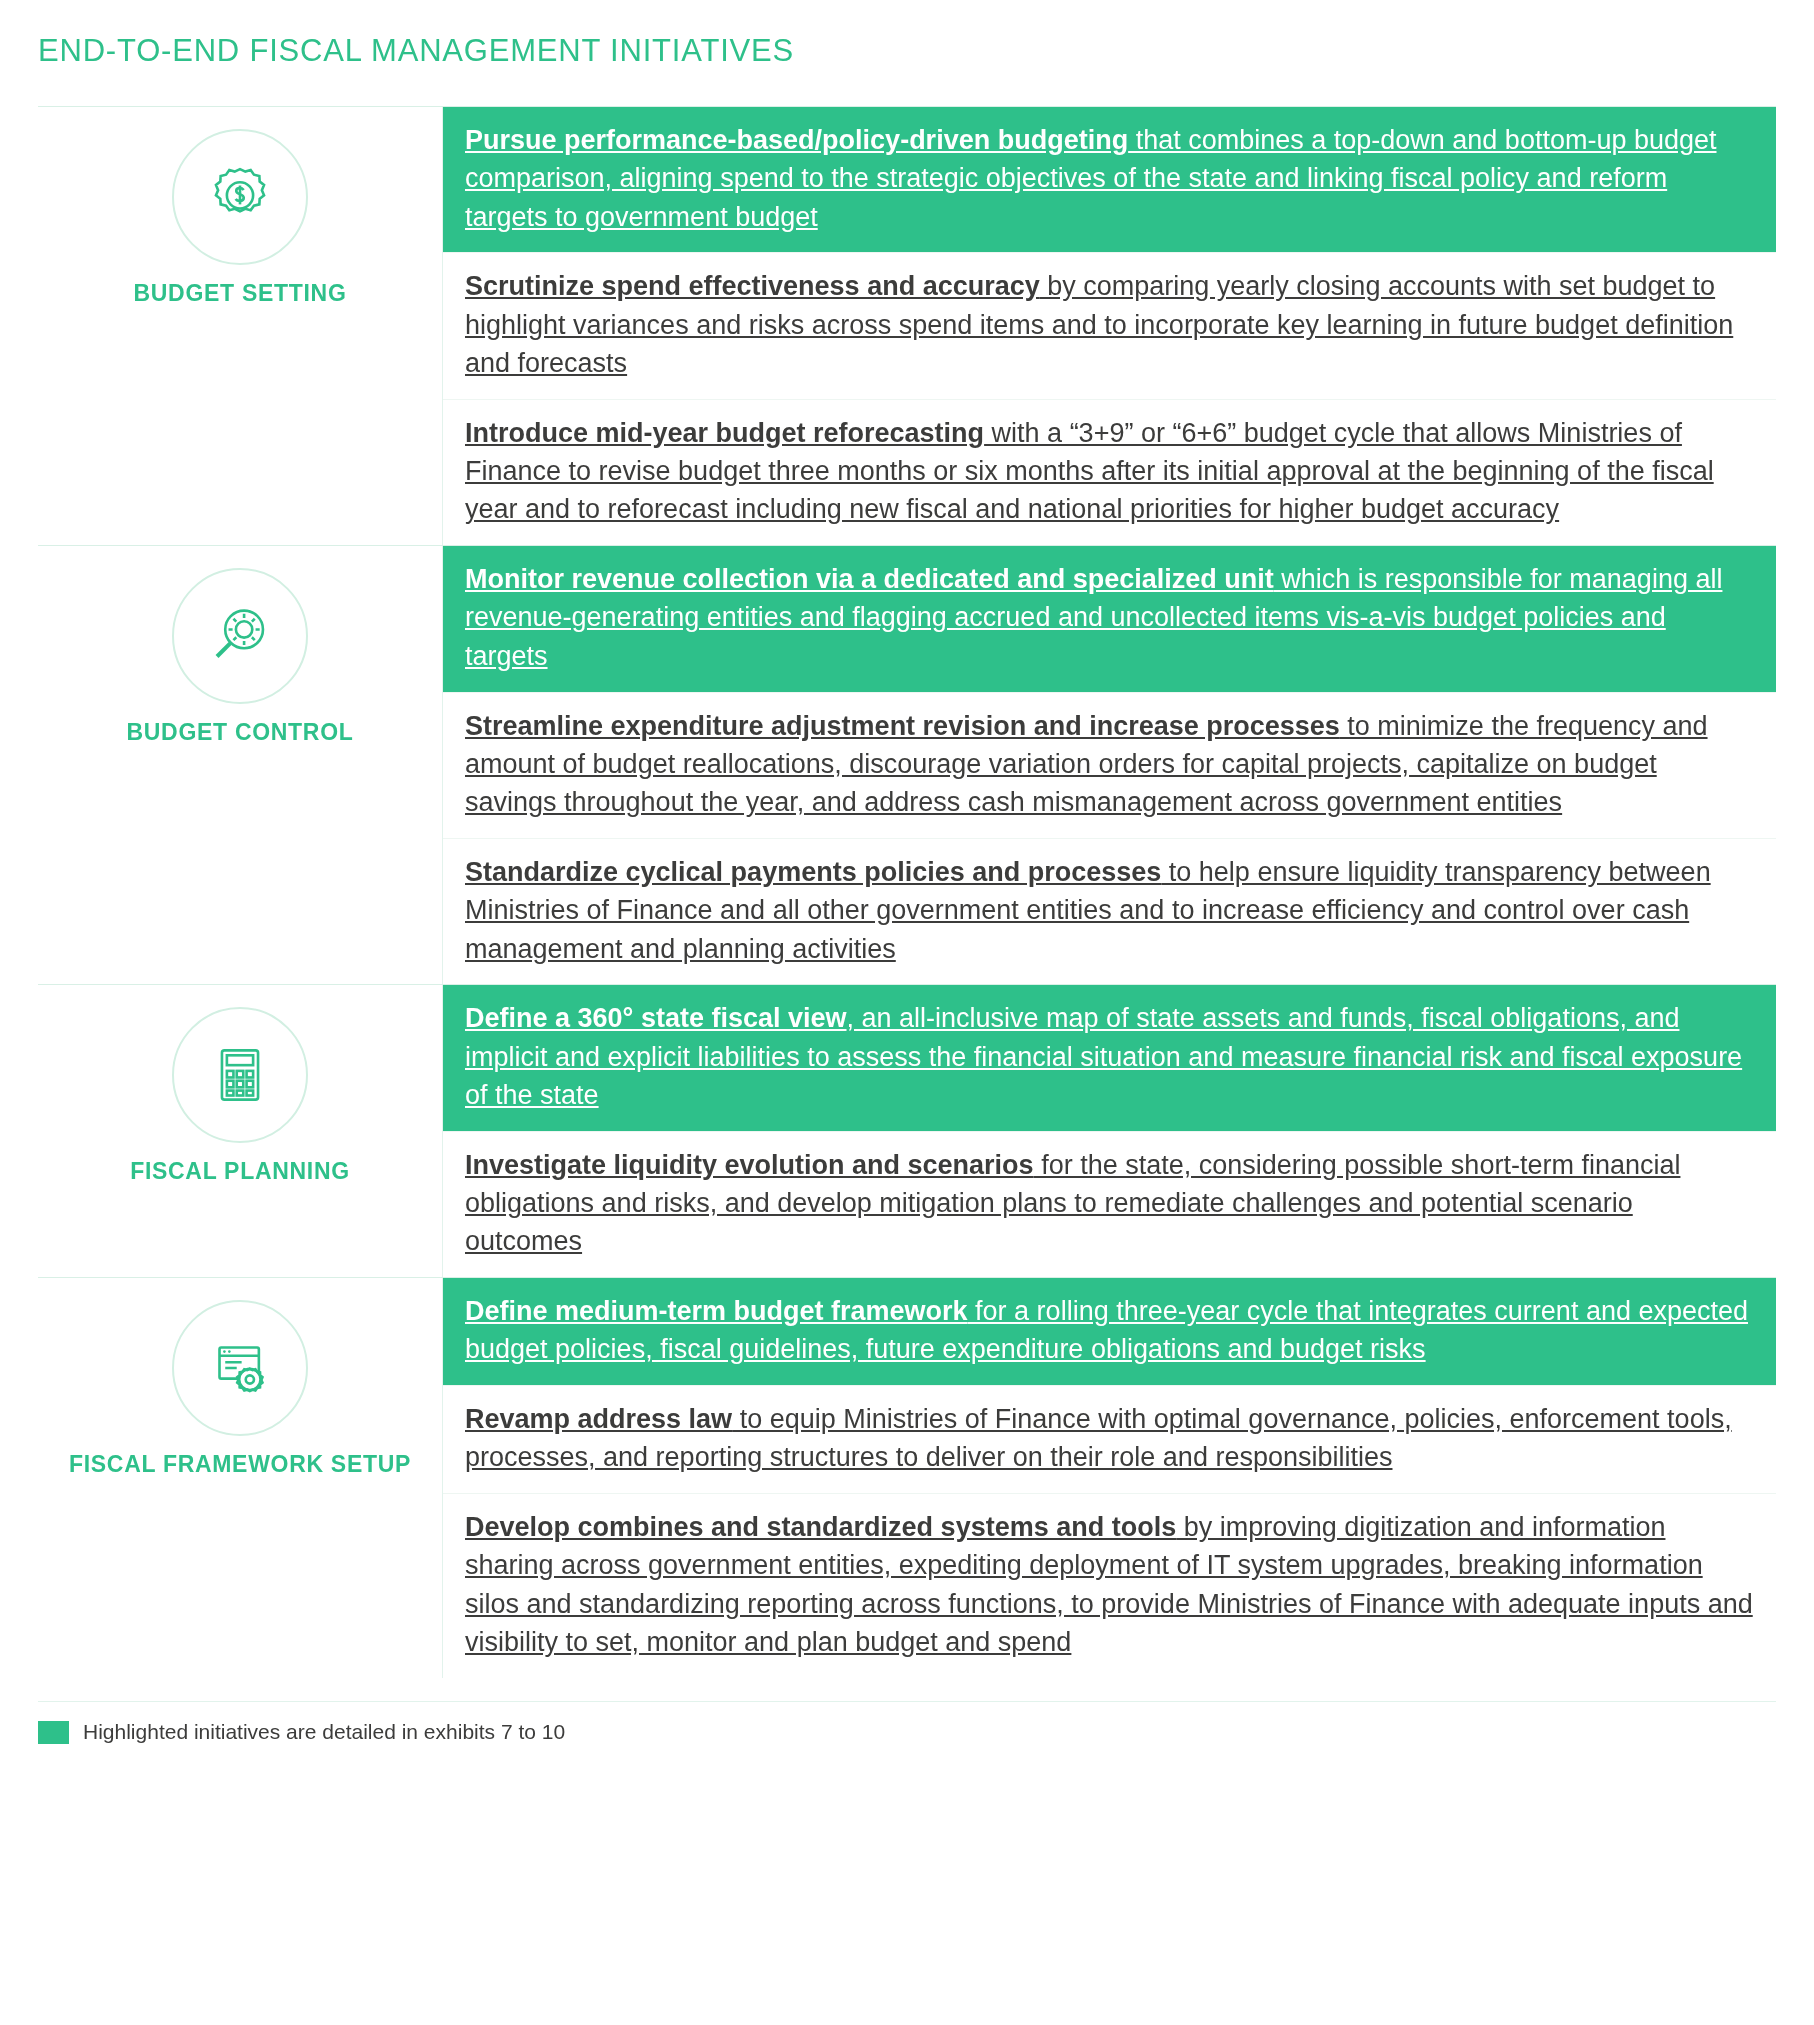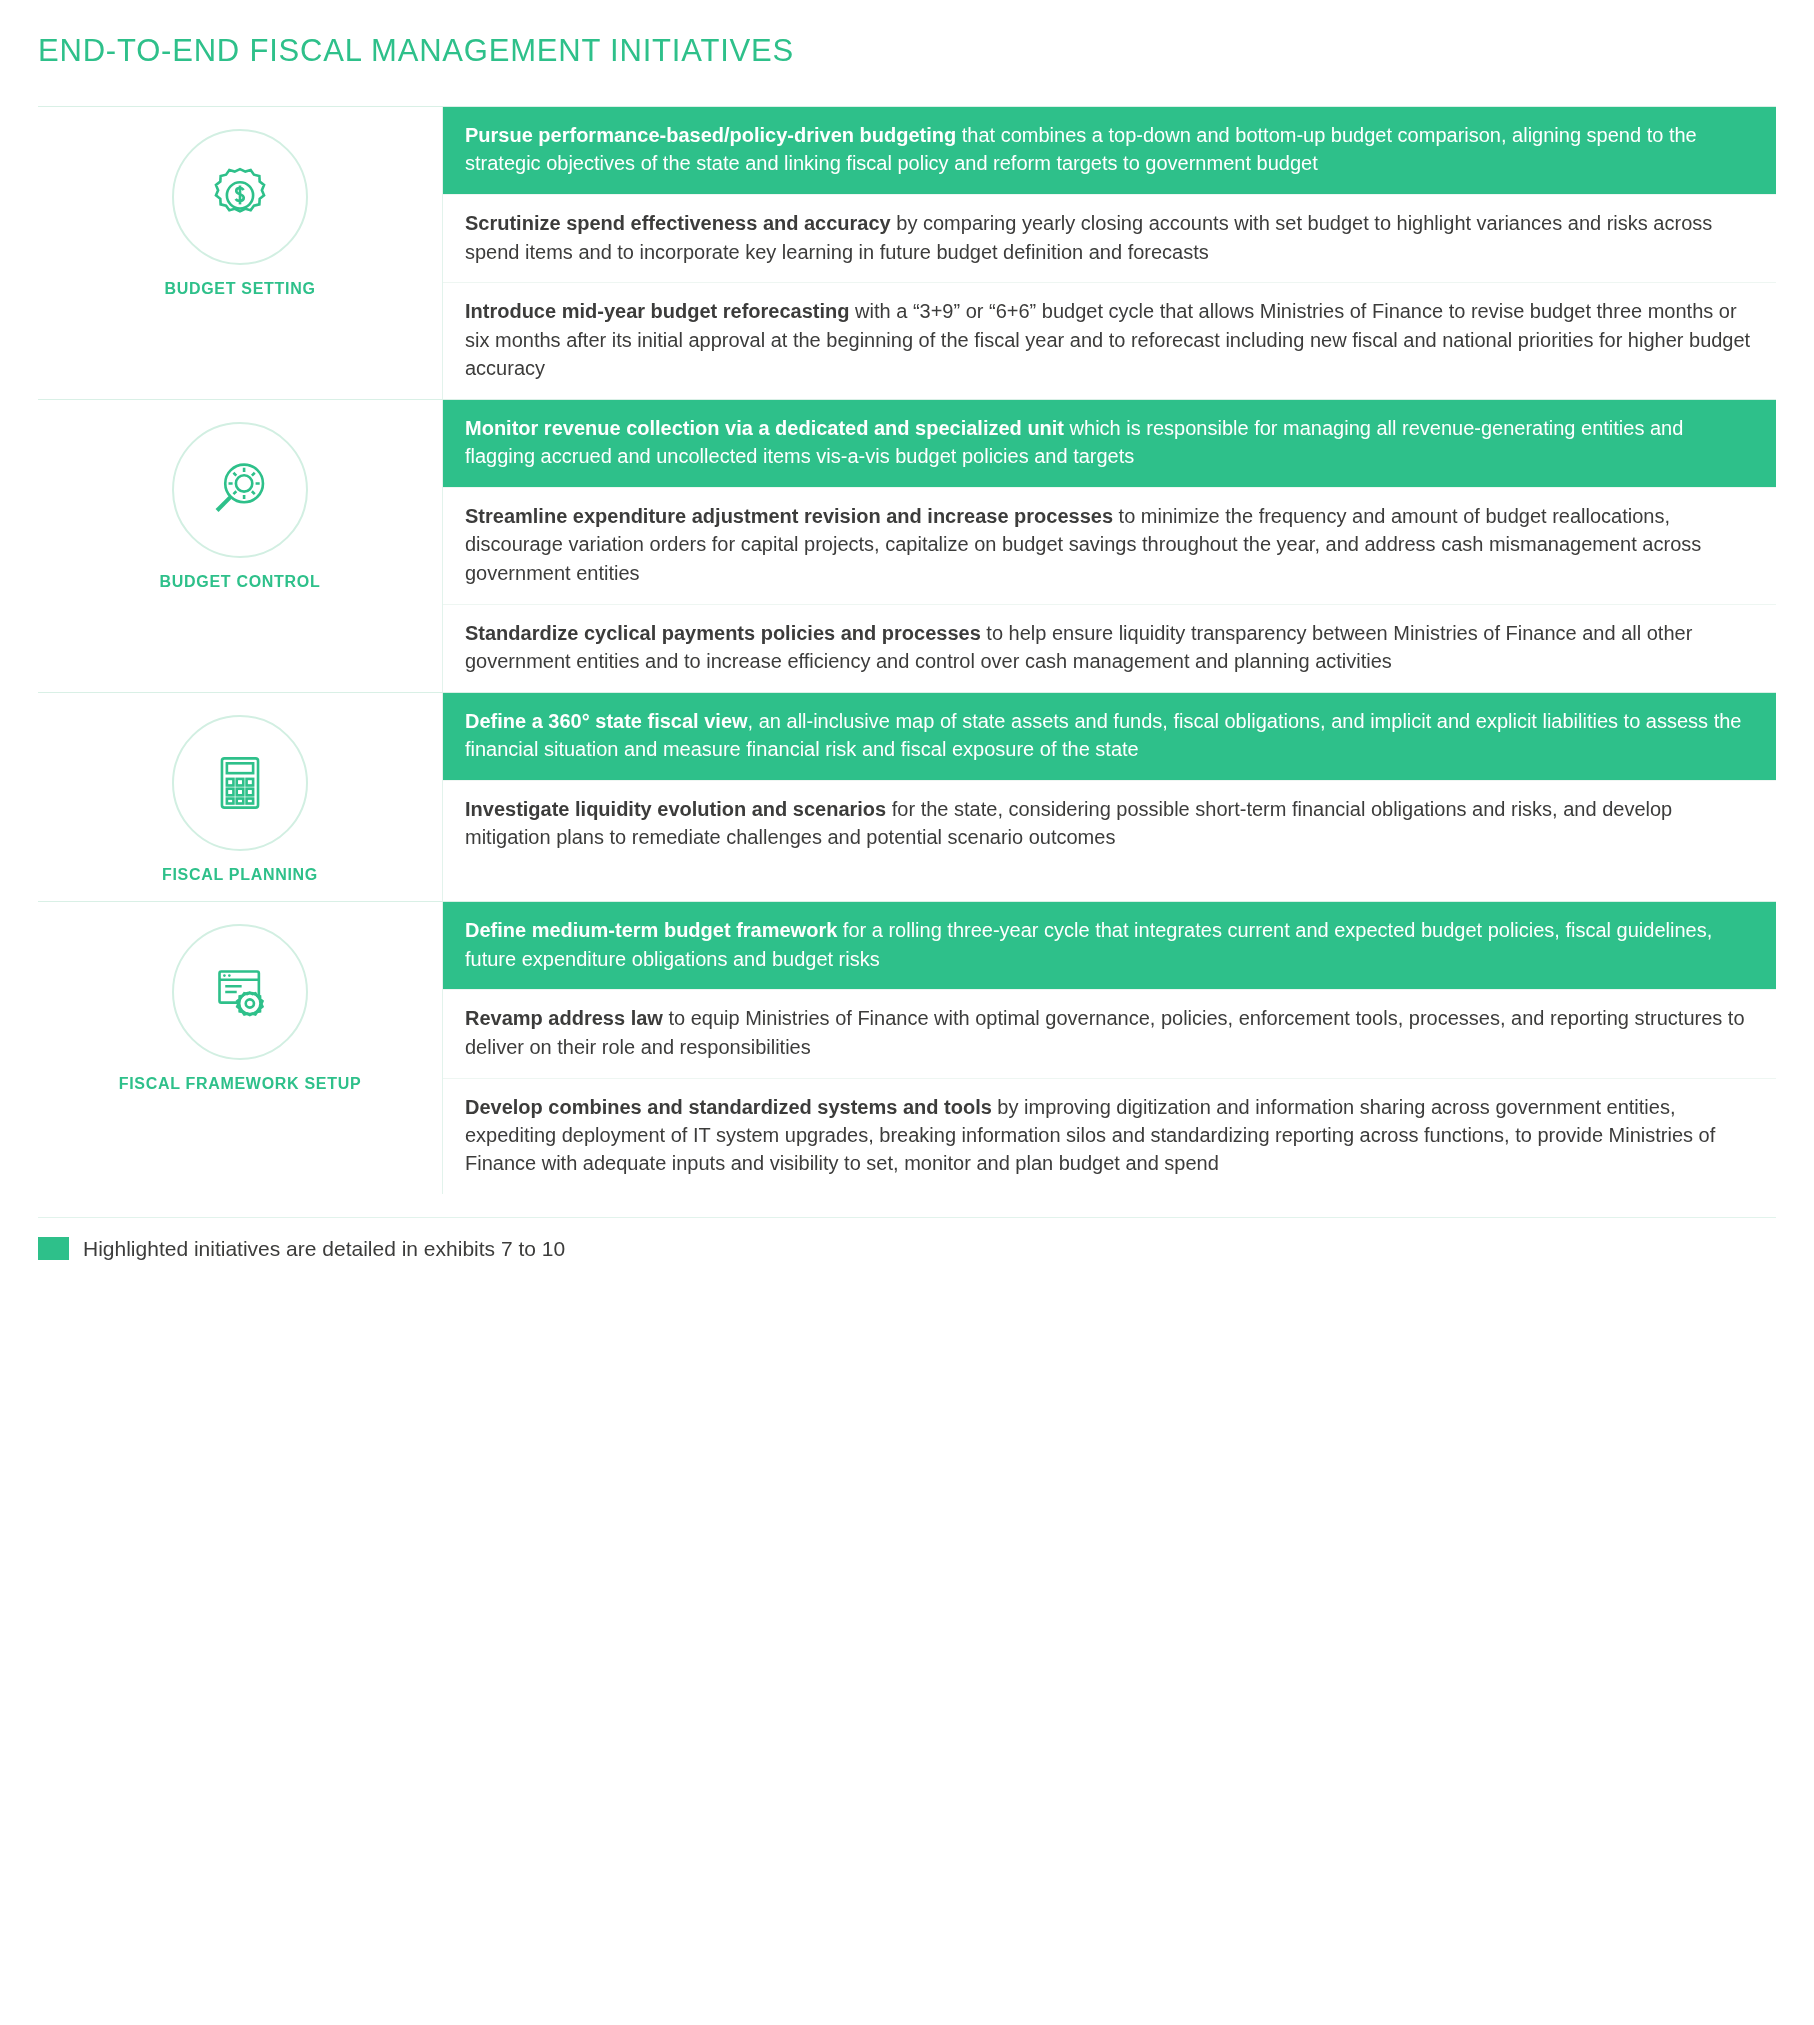--- a/index.html
+++ b/index.html
@@ -49,39 +49,40 @@
     height: 136px;
     border-radius: 50%;
     border: 2.2px solid #d2efe2;
     display: flex;
     align-items: center;
     justify-content: center;
     margin-bottom: 14px;
   }
   .icon-circle svg { display: block; }
   .group-label {
-    font-size: 16px;
+    font-size: 23px;
     letter-spacing: 0.7px;
     color: #2ec08a;
     font-weight: 700;
     text-align: center;
     text-transform: uppercase;
     line-height: 1.25;
   }
   .items-col {
     flex: 1 1 auto;
     display: flex;
     flex-direction: column;
     border-left: 1.6px solid #e2f3ec;
   }
   .item {
     padding: 14px 22px 16.4px 22px;
-    font-size: 20px;
+    font-size: 27px;
     line-height: 1.42;
     border-top: 1.6px solid #eef6f2;
+    text-decoration: underline;
   }
   .item:first-child { border-top: none; }
   .item.highlight {
     background: #2ec08a;
     color: #ffffff;
     border-top: none;
   }
   .item b { font-weight: 700; }
   .footnote {
     display: flex;

